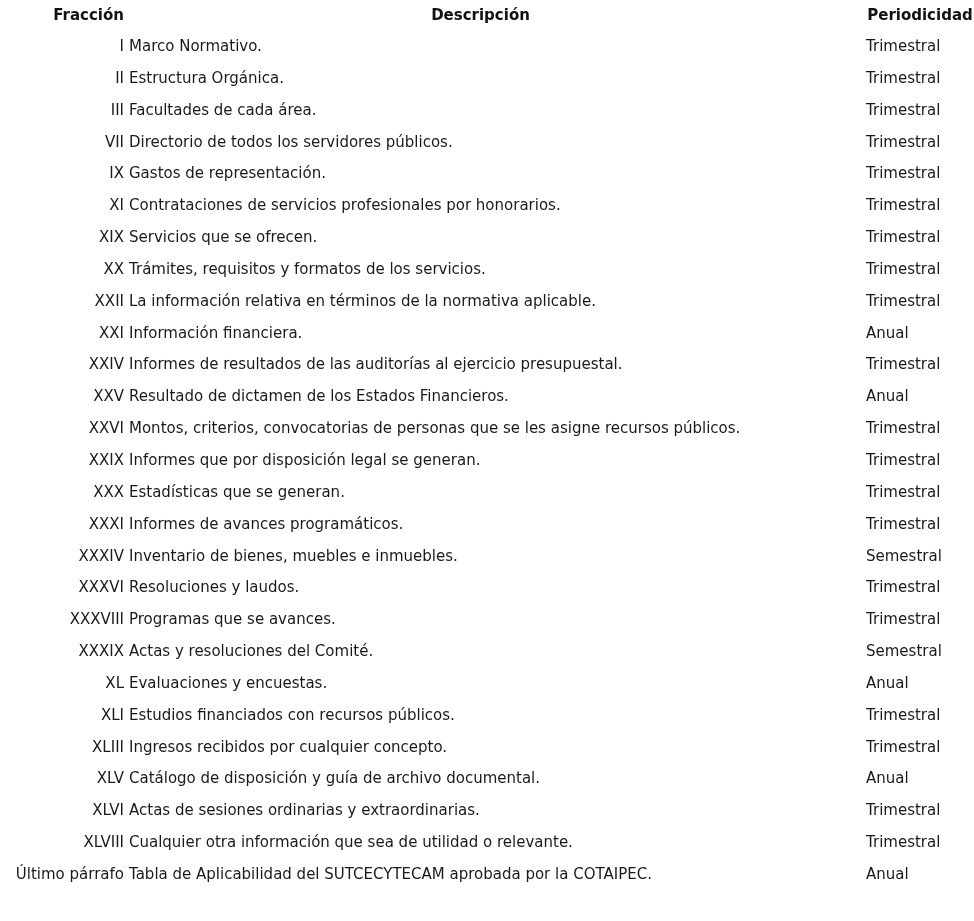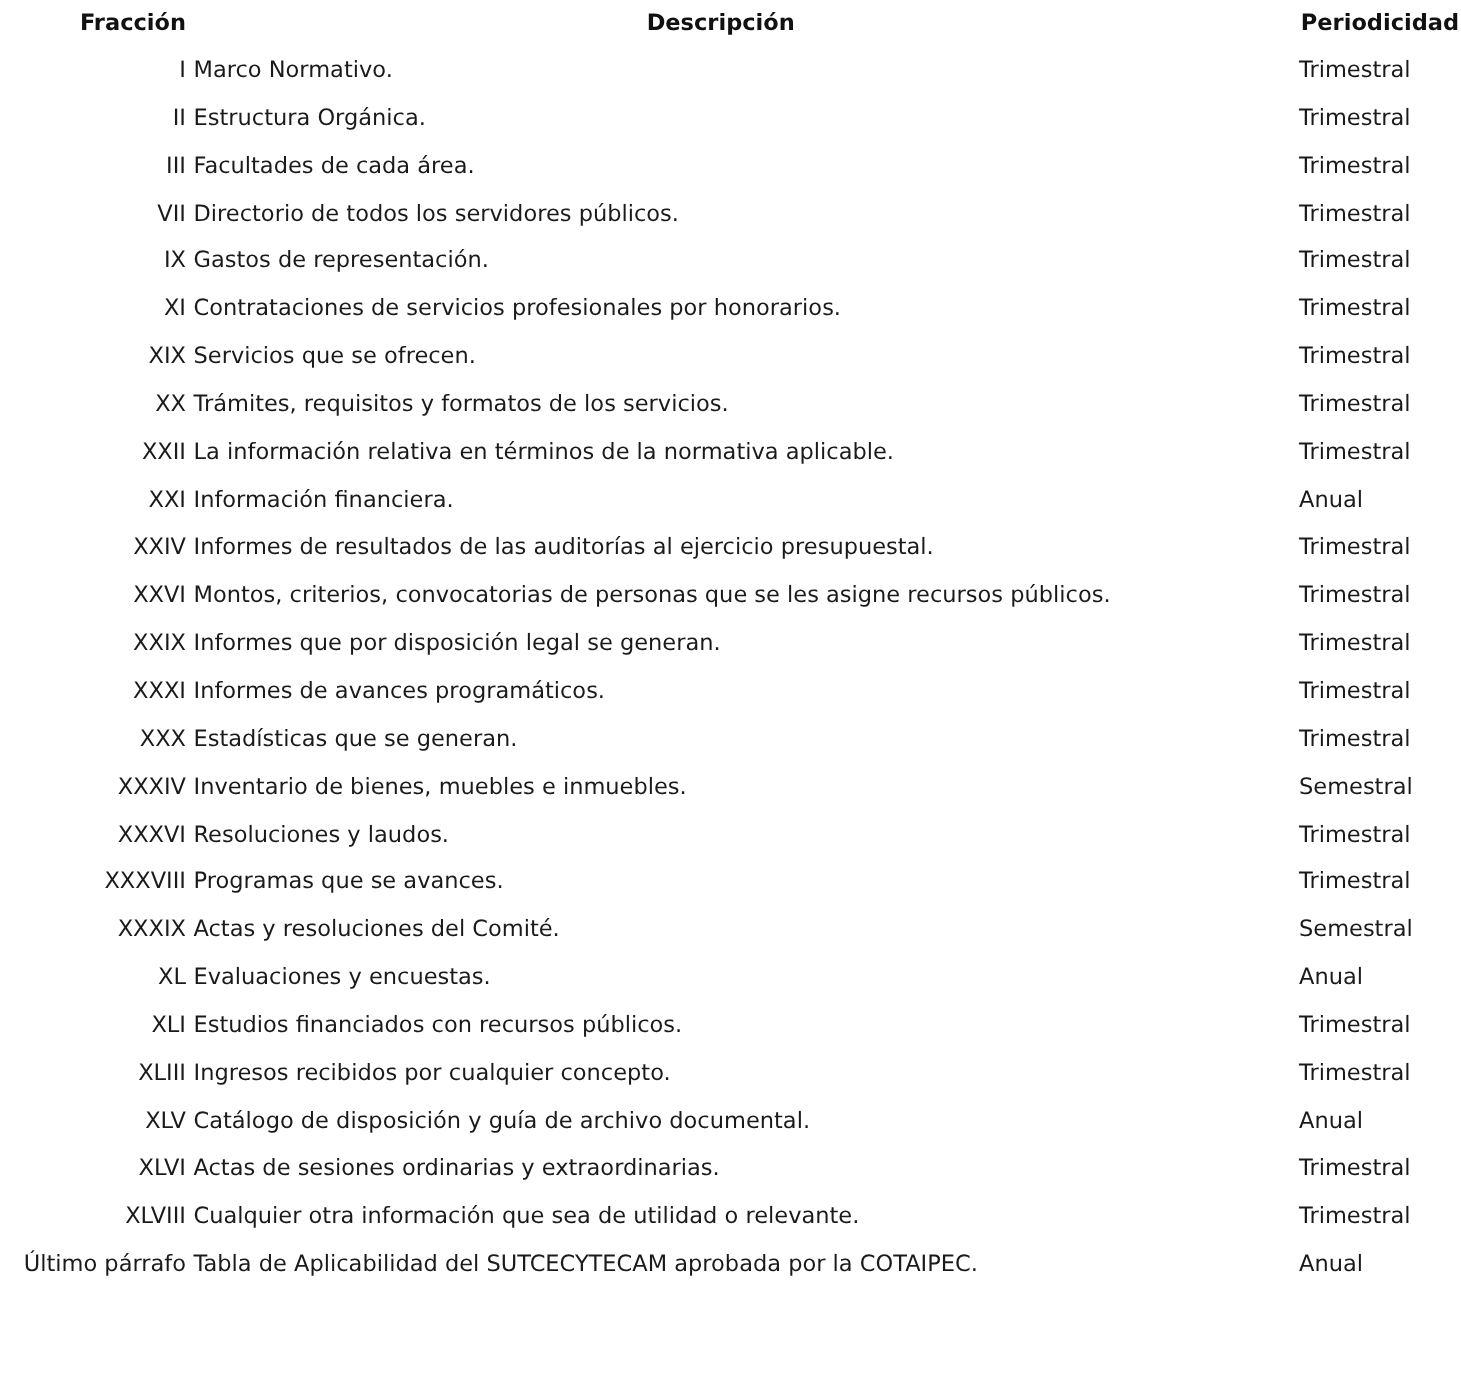--- a/index.html
+++ b/index.html
@@ -112,37 +112,42 @@
         <td class="frac">XXI</td>
         <td class="desc">Información financiera.</td>
         <td class="per">Anual</td>
       </tr>
       <tr>
         <td class="frac">XXIV</td>
         <td class="desc">Informes de resultados de las auditorías al ejercicio presupuestal.</td>
         <td class="per">Trimestral</td>
       </tr>
       <tr>
+        <td class="frac">XXV</td>
+        <td class="desc">Resultado de dictamen de los Estados Financieros.</td>
+        <td class="per">Anual</td>
+      </tr>
+      <tr>
         <td class="frac">XXVI</td>
         <td class="desc">Montos, criterios, convocatorias de personas que se les asigne recursos públicos.</td>
         <td class="per">Trimestral</td>
       </tr>
       <tr>
         <td class="frac">XXIX</td>
         <td class="desc">Informes que por disposición legal se generan.</td>
         <td class="per">Trimestral</td>
       </tr>
       <tr>
+        <td class="frac">XXX</td>
+        <td class="desc">Estadísticas que se generan.</td>
+        <td class="per">Trimestral</td>
+      </tr>
+      <tr>
         <td class="frac">XXXI</td>
         <td class="desc">Informes de avances programáticos.</td>
-        <td class="per">Trimestral</td>
-      </tr>
-      <tr>
-        <td class="frac">XXX</td>
-        <td class="desc">Estadísticas que se generan.</td>
         <td class="per">Trimestral</td>
       </tr>
       <tr>
         <td class="frac">XXXIV</td>
         <td class="desc">Inventario de bienes, muebles e inmuebles.</td>
         <td class="per">Semestral</td>
       </tr>
       <tr>
         <td class="frac">XXXVI</td>
         <td class="desc">Resoluciones y laudos.</td>

